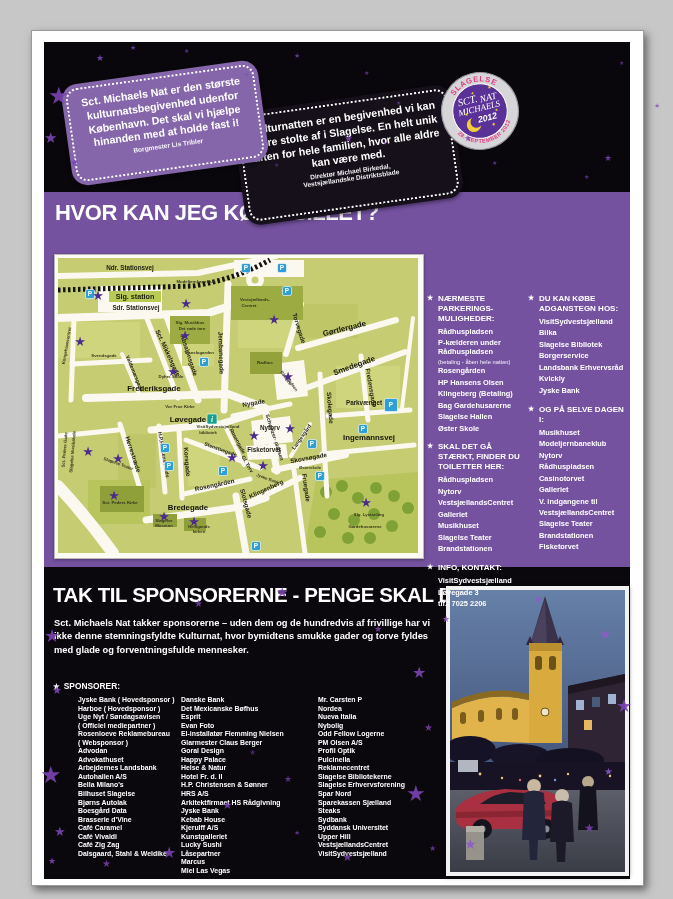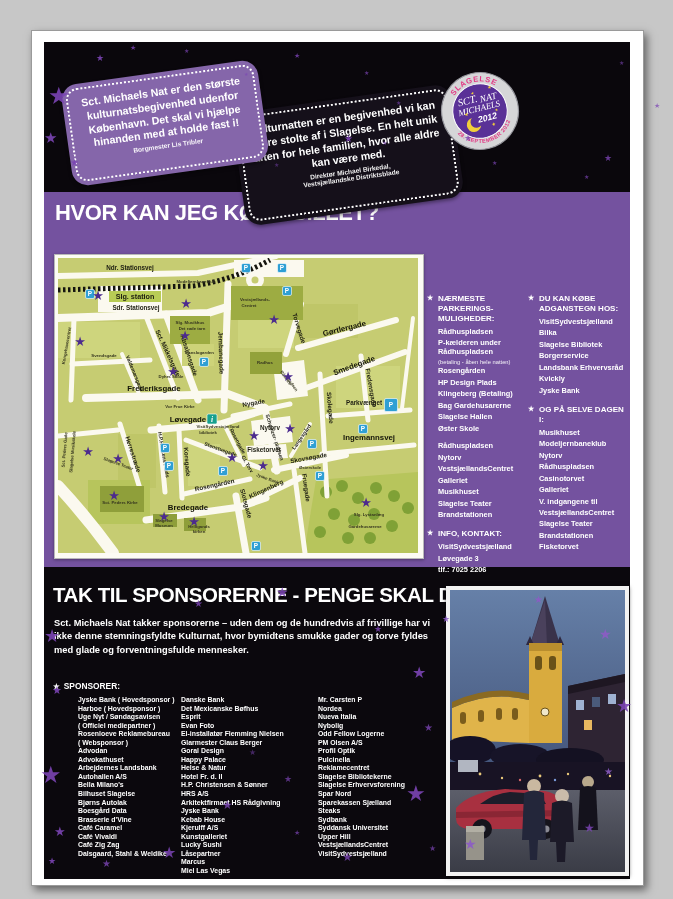--- a/index.html
+++ b/index.html
@@ -330,27 +330,28 @@
       </svg>
     </div>
 
     <div class="info-col ic1" id="info-col-0">
           <div class="sec">
             <div class="sec-h"><span class="bullet">★</span>NÆRMESTE PARKERINGS-MULIGHEDER:</div>
             <div class="sec-i">Rådhuspladsen</div>
             <div class="sec-i">P-kælderen under Rådhuspladsen</div>
             <div class="sec-note">(betaling - åben hele natten)</div>
             <div class="sec-i">Rosengården</div>
-            <div class="sec-i">HP Design Plads</div>
+            <div class="sec-i">HP Hansens Olsen</div>
             <div class="sec-i">Klingeberg (Betaling)</div>
             <div class="sec-i">Bag Gardehusarerne</div>
             <div class="sec-i">Slagelse Hallen</div>
             <div class="sec-i">Øster Skole</div>
           </div>
           <div class="sec">
+            <div class="sec-h"><span class="bullet">★</span>SKAL DET GÅ STÆRKT, FINDER DU TOILETTER HER:</div>
             <div class="sec-i">Rådhuspladsen</div>
             <div class="sec-i">Nytorv</div>
             <div class="sec-i">VestsjællandsCentret</div>
             <div class="sec-i">Galleriet</div>
             <div class="sec-i">Musikhuset</div>
             <div class="sec-i">Slagelse Teater</div>
             <div class="sec-i">Brandstationen</div>
           </div>
           <div class="sec">
             <div class="sec-h"><span class="bullet">★</span>INFO, KONTAKT:</div>

